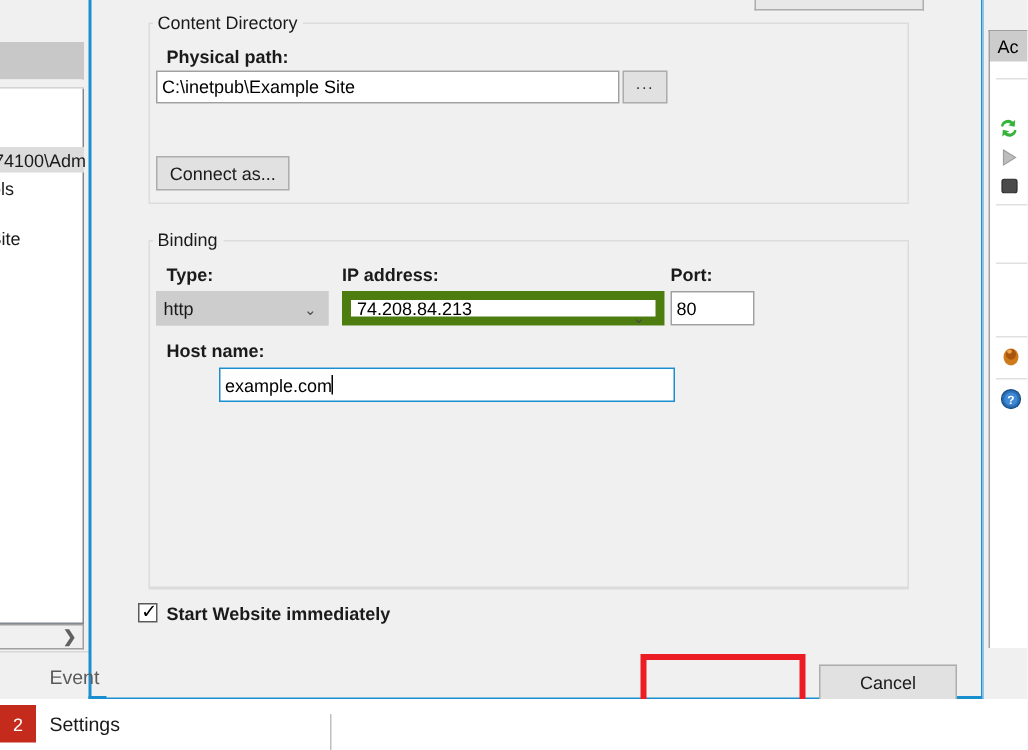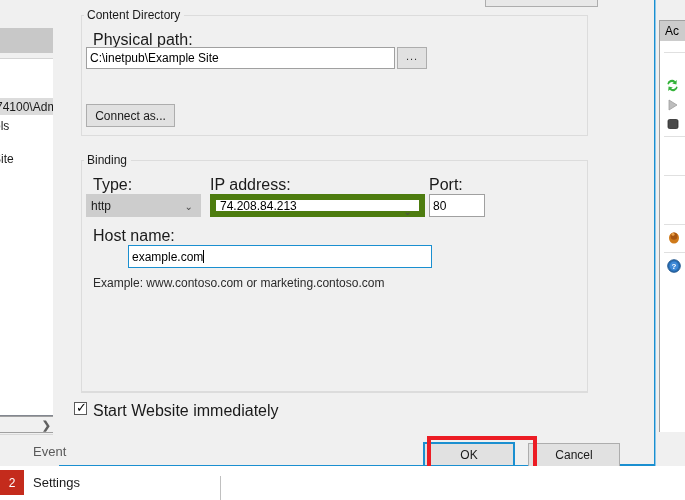--- a/index.html
+++ b/index.html
@@ -123,21 +123,21 @@
     position: absolute; left: 59px; top: 0; width: 2px; height: 466px;
     background: #1a8fd0;
   }
   .left-accent-bottom {
     position: absolute; left: 59px; top: 464px; width: 596px; height: 2px;
     background: #1a8fd0;
   }
 
   
   .dialog {
-    position: absolute; left: 53px; top: 0; width: 493px; height: 465px;
+    position: absolute; left: 71px; top: 0; width: 493px; height: 465px;
     background: #f0f0f0;
   }
   .dlg-top-partial {
     position: absolute; left: 432px; top: 0; width: 113px; height: 7px;
     background: #e8e8e8;
     border: 1px solid #adadad;
     border-top: none;
   }
 
   
@@ -150,23 +150,24 @@
     position: absolute;
     background: #f0f0f0;
     padding: 0 4px 0 3px;
     font-size: 12px;
     color: #1a1a1a;
     white-space: nowrap;
   }
 
   .lbl {
     position: absolute;
-    font-size: 16px;
+    font-size: 12px;
     color: #1a1a1a;
     white-space: nowrap;
+    font-weight: bold;
   }
   .lbl-hint {
     position: absolute;
     font-size: 12px;
     color: #2b2b2b;
     white-space: nowrap;
   }
 
   
   .textbox {
@@ -363,30 +364,28 @@
     <div class="lbl" style="left:376px; top:176px;">Port:</div>
     <div class="textbox" style="left:376px; top:194px; width:56px; height:23px;">
       <span>80</span>
     </div>
 
     <div class="lbl" style="left:40px; top:227px;">Host name:</div>
     <div class="textbox focused" style="left:33px; top:245px; width:304px; height:23px;margin-left:42px;">
       <span>example.com</span>
         <span class="caret"></span>
     </div>
-    <div class="lbl-hint" style="left:40px; top:276px;">Example: www.contoso.com or marketing.contoso.com</div>
 
     <div class="dlg-hr" style="left:28px; top:392px; width:507px;"></div>
 
     <div class="cb-box" style="left:21px; top:402px;">
       <span class="cb-check">✓</span>
     </div>
     <div class="lbl" style="left:40px; top:402px;">Start Website immediately</div>
 
-    <div class="btn btn-default" style="left:370px; top:442px; width:92px; height:25px;">OK</div>
     <div class="btn" style="left:475px; top:443px; width:92px; height:24px;">Cancel</div>
   </div>
 
   <div class="red-highlight" style="left:427px; top:436px; width:110px; height:42px;"></div>
 
   <div class="taskbar"></div>
   <div class="taskbar-label-faint">Event</div>
   <div class="taskbar-badge">2</div>
   <div class="taskbar-label">Settings</div>
   <div class="taskbar-divider"></div>

